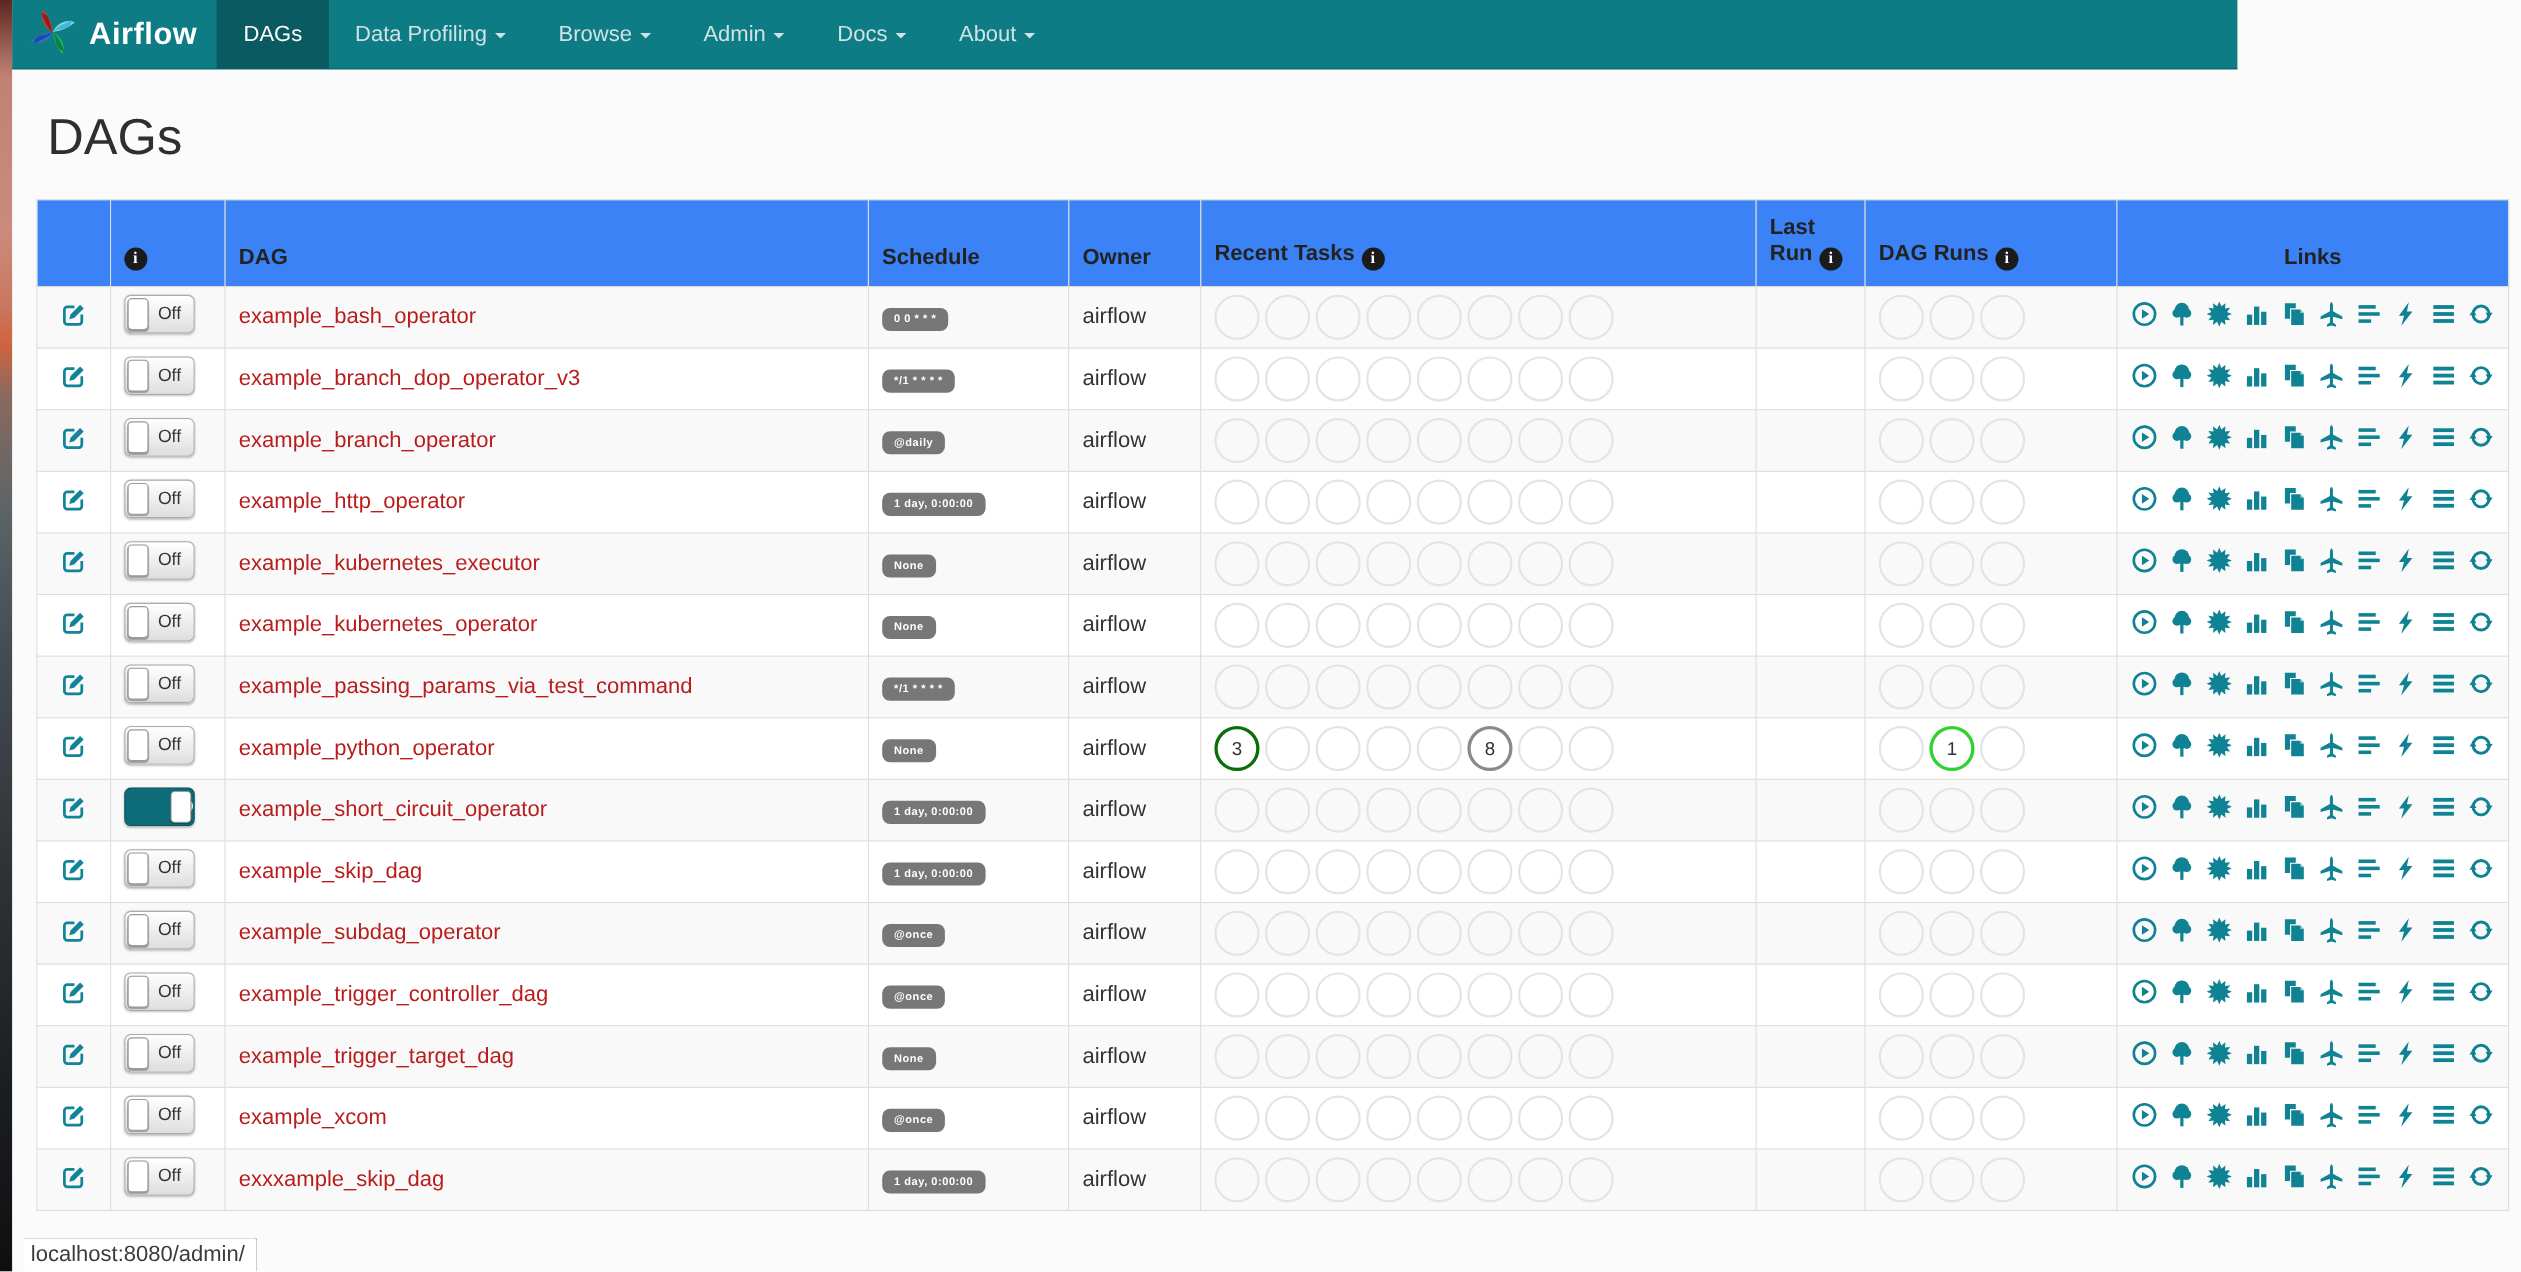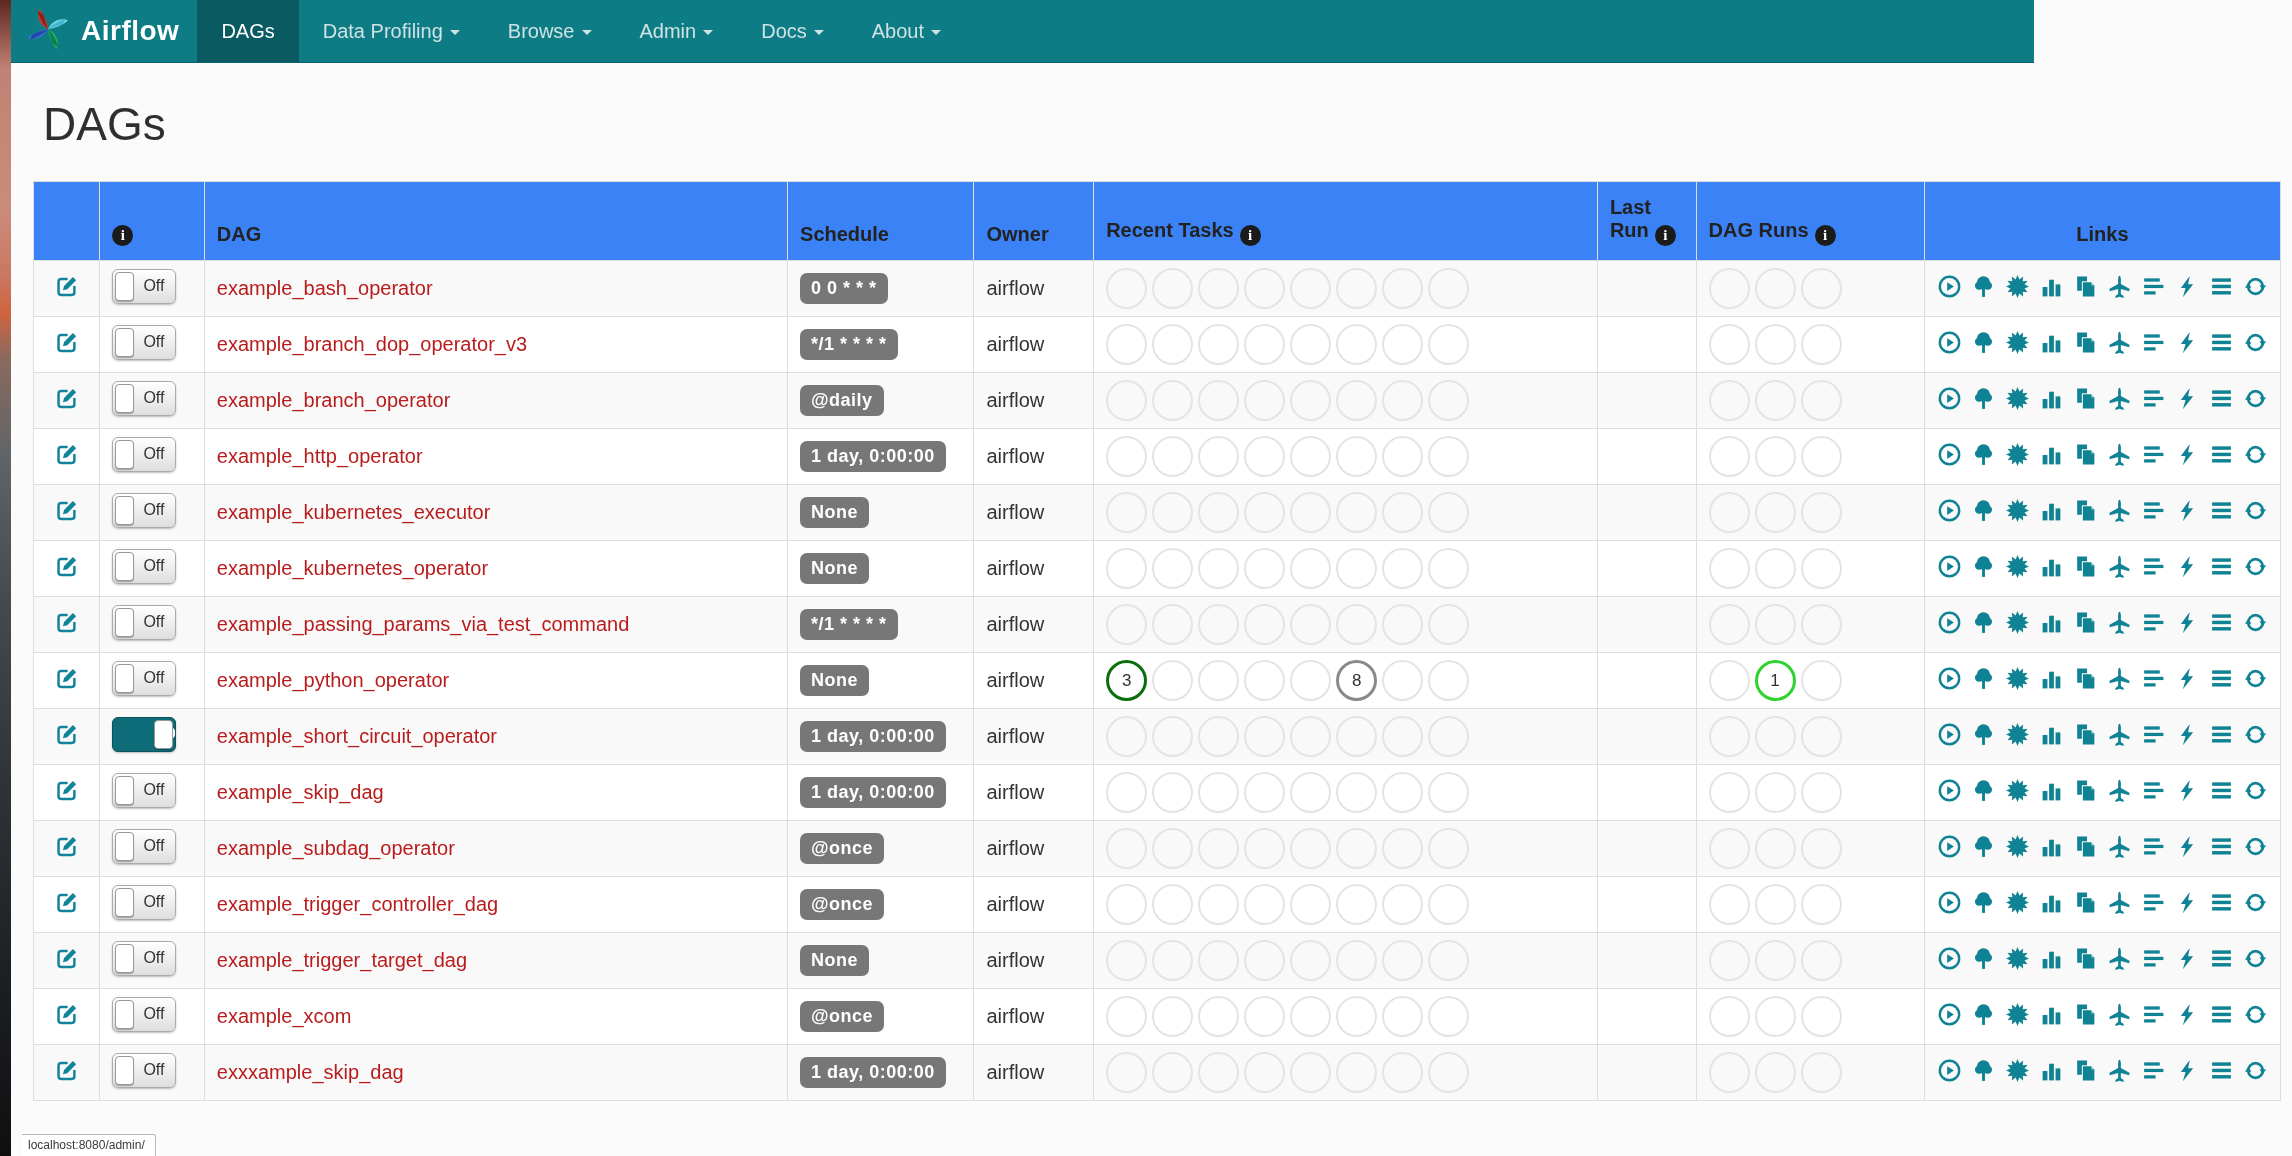--- a/index.html
+++ b/index.html
@@ -90,42 +90,42 @@
   .toggle.on .knob { right: 2px; }
   .toggle.on .tlabel { position: absolute; left: 10px; color: #fff; font-weight: bold; margin-left: 40px; }
   .knob {
     position: absolute; top: 2px; width: 19px; height: 29px; background: #fff;
     border: 1px solid #9a9a9a; border-radius: 4px; box-shadow: 0 1px 1px rgba(0,0,0,.3);
   }
 
   .dag-link { color: #b91c1c; text-decoration: none; font-size: 20px; cursor: pointer; }
 
   .sched-badge {
-    display: inline-block; background: #777777; color: #ffffff; font-size: 18px;
+    display: inline-block; background: #777777; color: #ffffff; font-size: 10px;
     font-weight: bold; padding: 5px 11px; border-radius: 7px; letter-spacing: .5px;
     white-space: nowrap;
   }
 
   .circles { display: flex; align-items: center; }
   .circle {
     width: 41px; height: 41px; border-radius: 50%; border: 2px solid #e4e4e4;
     margin-right: 5px; flex: 0 0 auto; display: flex; align-items: center; justify-content: center;
     font-size: 17px; color: #333; background: transparent;
   }
   .circle.marked { border-width: 3px; cursor: pointer; }
 
   .cell-links { text-align: center; }
   .links-wrap { display: inline-flex; align-items: center; gap: 9px; }
   .link-icon { color: #0f8294; display: inline-flex; cursor: pointer; }
   .link-icon svg { display: block; }
 
   .status-bar {
     position: absolute; left: 11px; bottom: 0; background: #ffffff;
     border: 1px solid #b9b9b9; border-bottom: none; border-left: none;
-    font-size: 12px; color: #3a3a3a; padding: 3px 10px 4px 6px; z-index: 60;
+    font-size: 20px; color: #3a3a3a; padding: 3px 10px 4px 6px; z-index: 60;
     border-top-right-radius: 3px;
   }
 </style>
 </head>
 <body>
 
 <div class="wallpaper-strip"></div>
 
 <div class="app">
 

